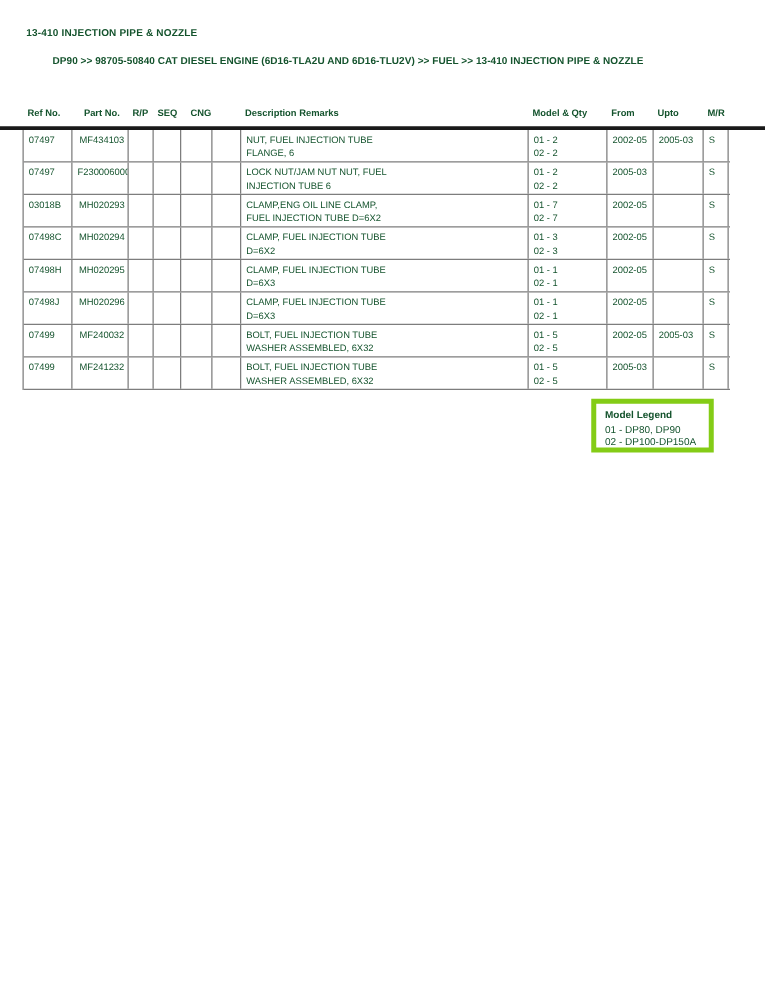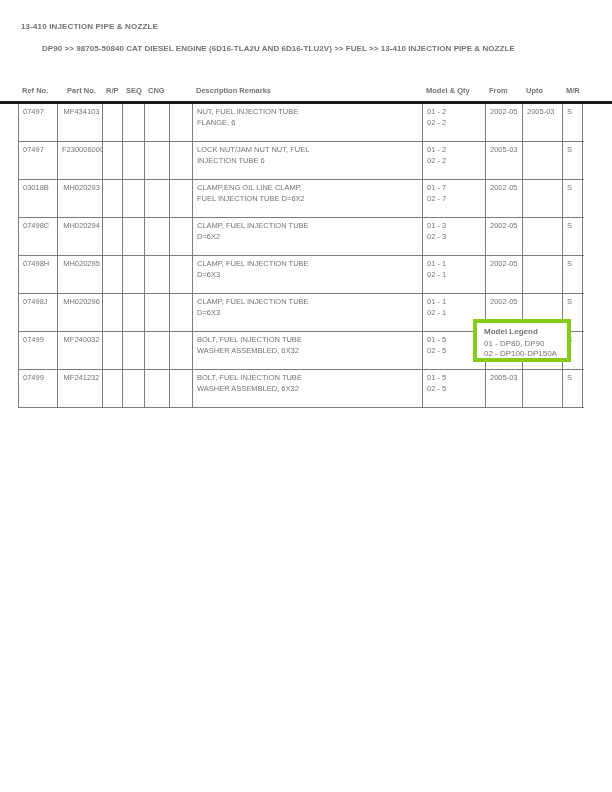--- a/index.html
+++ b/index.html
@@ -1,19 +1,19 @@
 <!DOCTYPE html>
 <html><head>
 <meta charset="utf-8">
 <style>
   html, body { margin:0; padding:0; background:#e9e9e9; }
   .page {
     position:relative; width:612px; height:792px; margin:0 auto;
     background:#ffffff; overflow:hidden;
-    font-family:"Liberation Sans", sans-serif; color:#737373;
+    font-family:"Liberation Sans", sans-serif; color:#14532d;
     -webkit-font-smoothing:antialiased;
   }
   .page-title {
     position:absolute; left:21px; top:22px;
     font-size:8px; font-weight:bold; letter-spacing:0.15px; white-space:nowrap;
   }
   .breadcrumb {
     position:absolute; left:21px; top:44px;
     font-size:8px; font-weight:bold; letter-spacing:0.05px; white-space:nowrap;padding-left:21px;
   }
@@ -23,33 +23,33 @@
   }
   .thead > div { box-sizing:border-box; padding-left:4px; }
   .header-rule {
     position:absolute; left:0; top:101px; width:612px; height:3px; background:#191919;
   }
   .tbody {
     position:absolute; left:18px; top:104px; width:565px;
     border-left:1px solid #7d7d7d;
   }
   .trow {
-    display:flex; height:38px; box-sizing:border-box;
+    display:flex; height:26px; box-sizing:border-box;
     border-bottom:1px solid #7d7d7d;
   }
   .td {
     box-sizing:border-box; border-right:1px solid #7d7d7d;
     padding:3px 1px 0 4px; font-size:7.5px; line-height:10.5px;
     white-space:nowrap; overflow:hidden;
   }
   .w-ref  { width:39px; }
   .w-part { width:45px;text-align:center; }
   .w-rp   { width:20px; }
   .w-seq  { width:22px; }
-  .w-cng  { width:25px; }
+  .w-cng  { width:25px;text-align:right; }
   .w-note { width:23px; }
   .w-desc { width:230px; }
   .w-qty  { width:63px; }
   .w-from { width:37px; }
   .w-upto { width:40px; }
   .w-mr   { width:20px; }
   .legend {
     position:absolute; left:473px; top:319px; width:98px; height:43px;
     box-sizing:border-box; border:4px solid #84cc16;
     padding:4px 0 0 7px; background:#ffffff;

